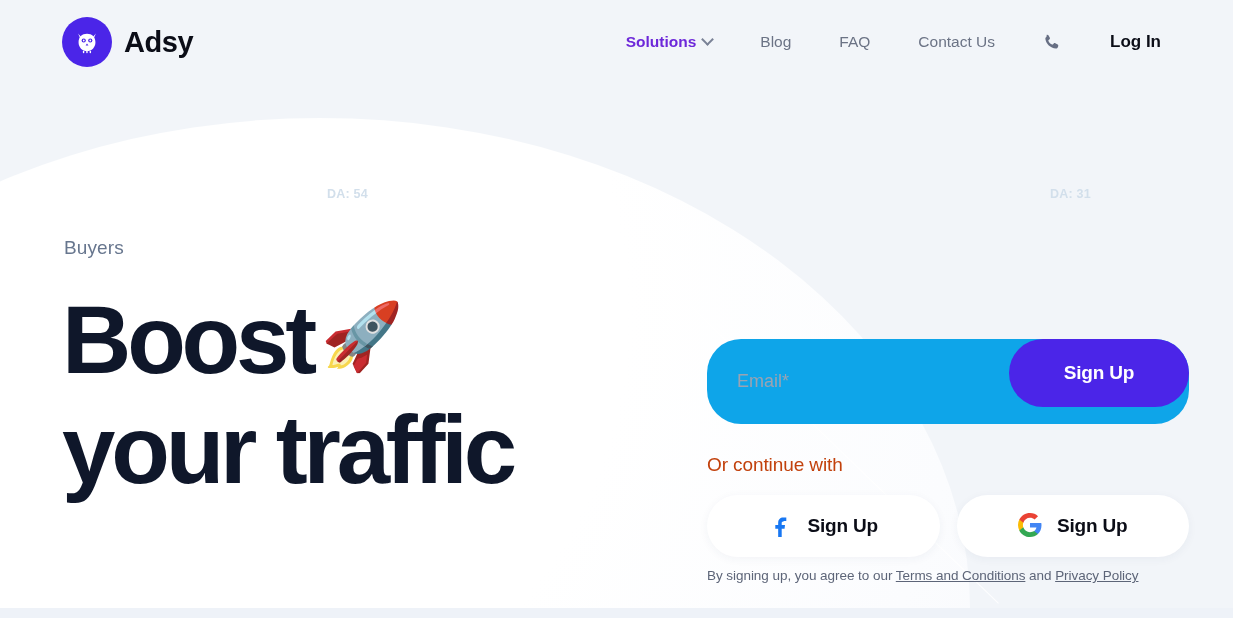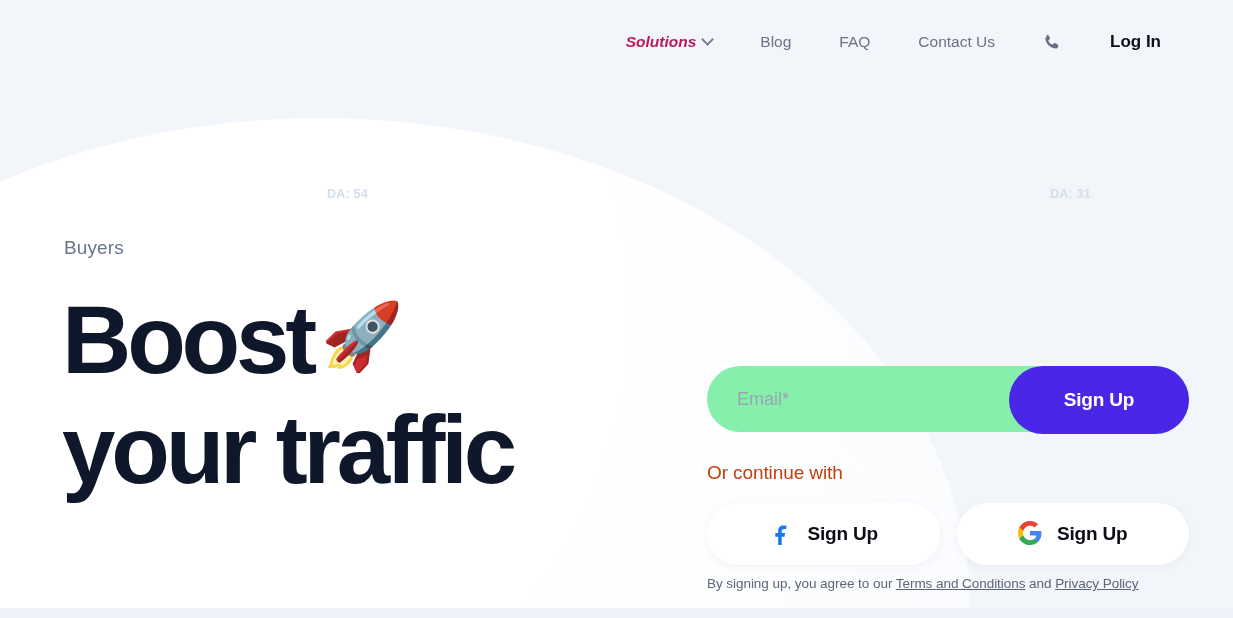--- a/index.html
+++ b/index.html
@@ -103,23 +103,22 @@
     color: #6b7385;
     padding: 0 24px;
     cursor: pointer;
     white-space: nowrap;
     display: flex;
     align-items: center;
     gap: 7px;
   }
 
   .nav-item.is-active {
-    color: #be185d;
+    color: #6d28d9;
     font-weight: 600;
-    font-style: italic;
   }
 
   .chev {
     display: inline-block;
     width: 9px;
     height: 9px;
     border-right: 2px solid #7a8296;
     border-bottom: 2px solid #7a8296;
     transform: translateY(-3px) rotate(45deg);
   }
@@ -223,26 +222,25 @@
   
   .form-wrap {
     position: absolute;
     left: 0;
     top: 255px;
     width: 482px;
   }
 
   .email-row {
     position: relative;
-    height: 66px;
+    height: 85px;
     border-radius: 34px;
-    background: #86efac;
-    display: flex;
-    align-items: center;
-    margin-top: 27px;
+    background: #0ea5e9;
+    display: flex;
+    align-items: center;
   }
 
   .email-input {
     flex: 1;
     height: 100%;
     border: none;
     outline: none;
     background: transparent;
     padding: 0 30px;
     font-family: "Liberation Sans", sans-serif;
@@ -323,20 +321,38 @@
 <body>
 
 <div class="bg-layer">
   <div class="bg-ellipse"></div>
   <div class="bg-diagonal"></div>
   <div class="bg-bottom-band"></div>
 </div>
 
 <header class="header">
 
+  <div class="brand">
+    <span class="brand-mark">
+      <svg width="30" height="30" viewBox="0 0 32 32" aria-hidden="true">
+        <path d="M6.5 6.8 L10 11 L9 12.5 Z" fill="#ffffff"></path>
+        <path d="M25.5 6.8 L22 11 L23 12.5 Z" fill="#ffffff"></path>
+        <path d="M16 7.2c-5.4 0-9 3.6-9 9.1 0 5.6 4 9.4 9 9.4s9-3.8 9-9.4c0-5.5-3.6-9.1-9-9.1z" fill="#ffffff"></path>
+        <circle cx="12.5" cy="14.4" r="2.25" fill="#4b25e8"></circle>
+        <circle cx="19.5" cy="14.4" r="2.25" fill="#4b25e8"></circle>
+        <circle cx="12.5" cy="14.4" r="0.95" fill="#ffffff"></circle>
+        <circle cx="19.5" cy="14.4" r="0.95" fill="#ffffff"></circle>
+        <path d="M16 17.6 l1.5 2.1 h-3 z" fill="#4b25e8"></path>
+        <rect x="11.6" y="25.4" width="1.5" height="2.6" rx="0.7" fill="#ffffff"></rect>
+        <rect x="15.2" y="25.4" width="1.5" height="2.6" rx="0.7" fill="#ffffff"></rect>
+        <rect x="18.8" y="25.4" width="1.5" height="2.6" rx="0.7" fill="#ffffff"></rect>
+      </svg>
+    </span>
+    <span class="brand-name">Adsy</span>
+  </div>
 
   <nav class="nav">
 
     <div class="nav-item is-active">
       <span>Solutions</span>
       <i class="chev"></i>
     </div>
 
     <div class="nav-item">
       <span>Blog</span>

